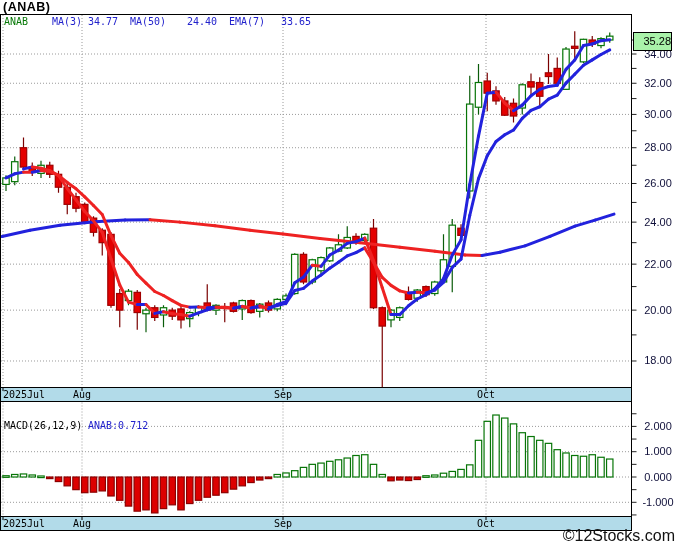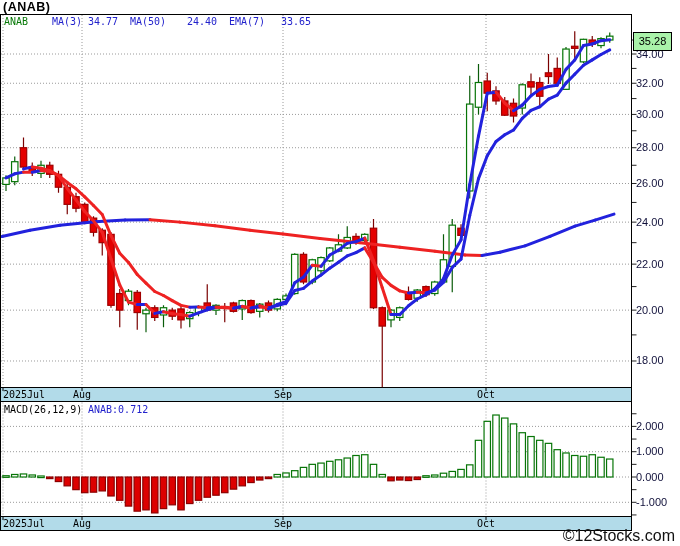--- a/index.html
+++ b/index.html
@@ -5,26 +5,26 @@
   html,body{margin:0;padding:0;background:#fff;}
   #screen{position:relative;width:680px;height:546px;background:#fff;overflow:hidden;
           font-family:"Liberation Sans",sans-serif;}
   .abs{position:absolute;}
   #chart-title{left:3px;top:0px;font-size:12.5px;font-weight:bold;color:#000;letter-spacing:0.5px;}
   .mono{font-family:"DejaVu Sans Mono",monospace;font-size:10px;color:#000;}
   #legend-row{left:0;top:16px;height:12px;width:632px;}
   #legend-row span{position:absolute;top:0;white-space:pre;}
   .blue-txt{color:#2222cc;}
   .green-txt{color:#067806;}
-  #macd-legend{left:0;top:404px;height:12px;width:576px;padding-left:36px;}
+  #macd-legend{left:0;top:420px;height:12px;width:576px;padding-left:36px;}
   #macd-legend span{position:absolute;top:0;white-space:pre;}
-  .axis-label{position:absolute;left:636px;width:44px;font-size:11px;color:#10103a;}
+  .axis-label{position:absolute;left:636px;width:44px;font-size:11px;color:#10103a;text-align:center;}
   .month-label{position:absolute;font-size:10px;font-family:"DejaVu Sans Mono",monospace;color:#000;}
   #price-box{left:633px;top:32px;width:37px;height:17px;background:#a9f2a9;border:1px solid #000;
-             font-size:11px;color:#000;text-align:center;line-height:16px;}
+             font-size:11px;color:#000;text-align:right;line-height:16px;}
   #watermark{right:5px;bottom:1px;font-size:16px;color:#111;}
   svg{position:absolute;left:0;top:0;}
 </style>
 </head>
 <body>
 
 <div id="screen">
   <div class="abs" id="chart-title">(ANAB)</div>
 
   <svg id="plot" width="680" height="546">

